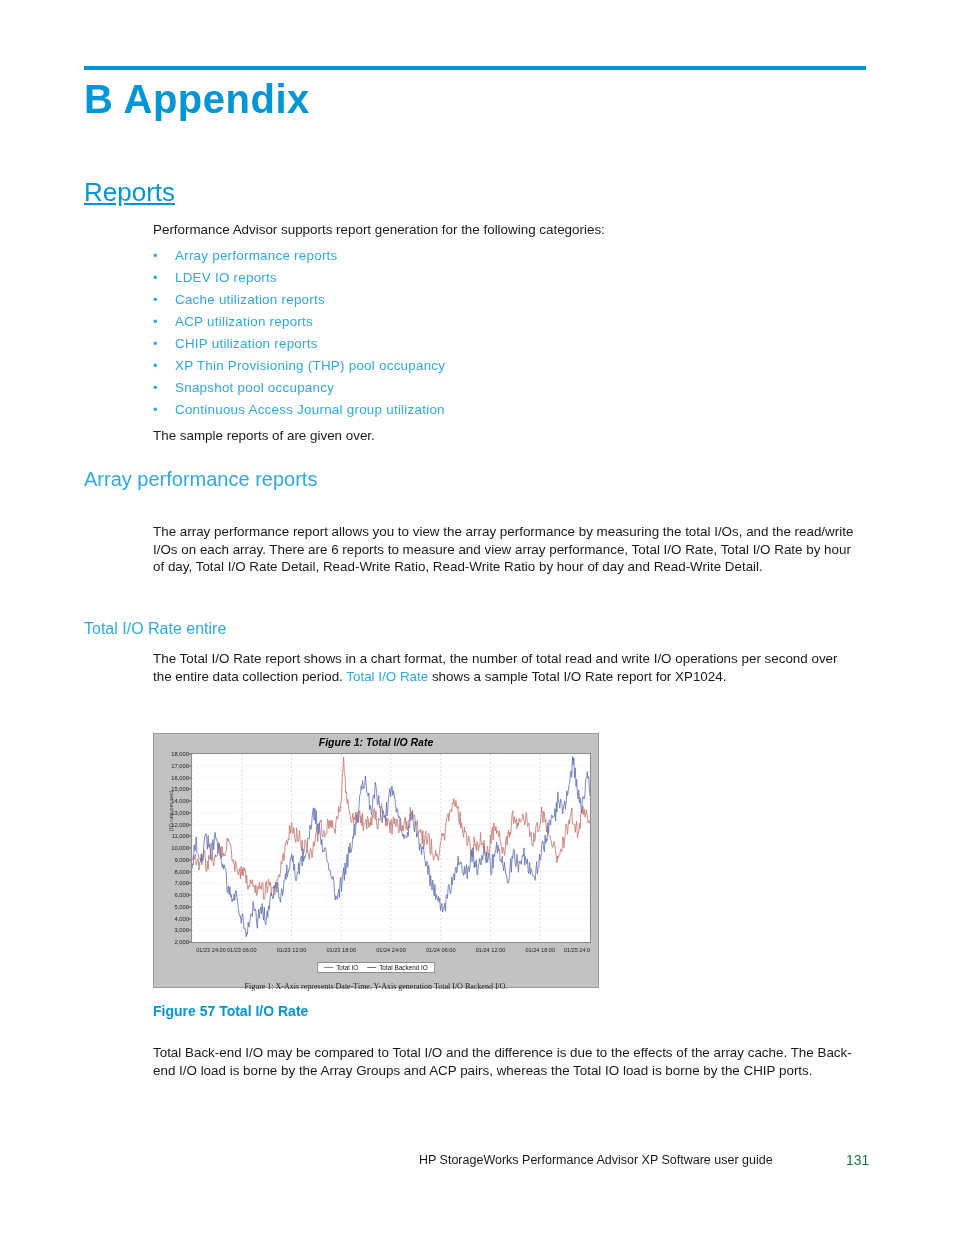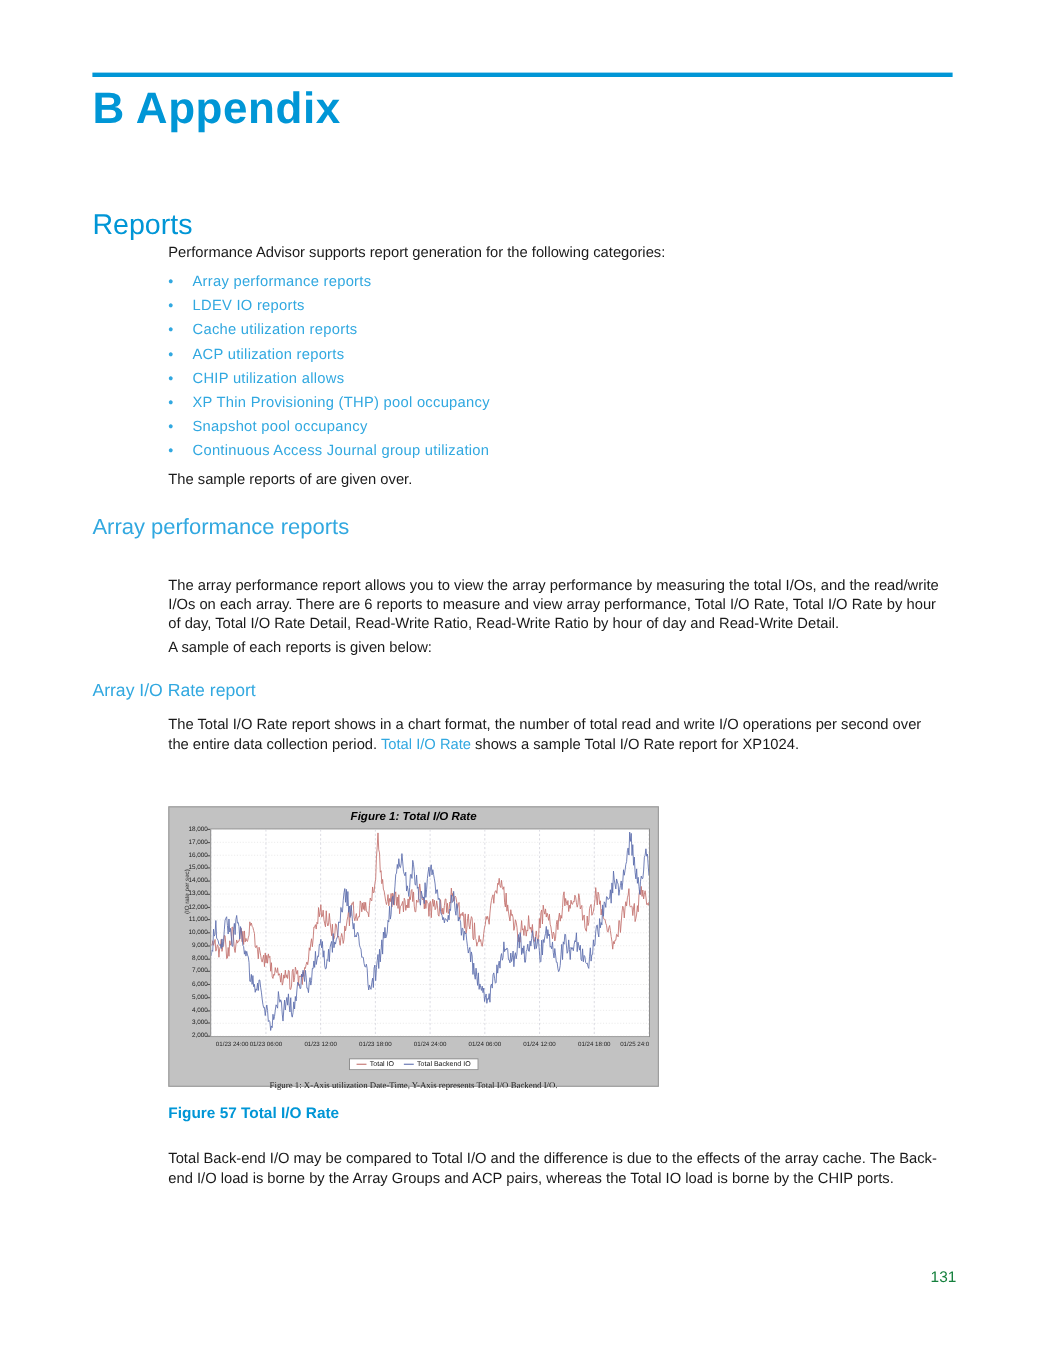--- a/index.html
+++ b/index.html
@@ -50,21 +50,21 @@
   
   .h1 {
     position: absolute;
     left: 84px;
     font-size: 26px;
     font-weight: normal;
     color: #0096d6;
     line-height: 1.1;
     white-space: nowrap;
   }
-  .h1-reports { top: 190px; }
+  .h1-reports { top: 178px; text-decoration: underline; }
 
   .h2 {
     position: absolute;
     left: 84px;
     font-size: 20px;
     font-weight: normal;
     color: #31a8e0;
     line-height: 1.1;
     white-space: nowrap;
   }
@@ -288,21 +288,21 @@
     <div class="bullet-row">
       <span class="bullet-dot">•</span>
       <span class="bullet-label">Cache utilization reports</span>
     </div>
     <div class="bullet-row">
       <span class="bullet-dot">•</span>
       <span class="bullet-label">ACP utilization reports</span>
     </div>
     <div class="bullet-row">
       <span class="bullet-dot">•</span>
-      <span class="bullet-label">CHIP utilization allows</span>
+      <span class="bullet-label">CHIP utilization reports</span>
     </div>
     <div class="bullet-row">
       <span class="bullet-dot">•</span>
       <span class="bullet-label">XP Thin Provisioning (THP) pool occupancy</span>
     </div>
     <div class="bullet-row">
       <span class="bullet-dot">•</span>
       <span class="bullet-label">Snapshot pool occupancy</span>
     </div>
     <div class="bullet-row">
@@ -310,23 +310,22 @@
       <span class="bullet-label">Continuous Access Journal group utilization</span>
     </div>
   </div>
 
   <div class="para p-sample">The sample reports of are given over.</div>
 
   <div class="h2 h2-array">Array performance reports</div>
 
   <div class="para p-array">The array performance report allows you to view the array performance by measuring the total I/Os, and the read/write I/Os on each array.  There are 6 reports to measure and view array performance, Total I/O Rate, Total I/O Rate by hour of day, Total I/O Rate Detail, Read-Write Ratio, Read-Write Ratio by hour of day and Read-Write Detail.</div>
 
-  <div class="para p-asample">A sample of each reports is given below:</div>
-
-  <div class="h3 h3-total">Array I/O Rate report</div>
+
+  <div class="h3 h3-total">Total I/O Rate entire</div>
 
   <div class="para p-totalrate"><span>The Total I/O Rate report shows in a chart format, the number of total read and write I/O operations per second over the entire data collection period. </span><span class="linktext">Total I/O Rate</span><span> shows a sample Total I/O Rate report for XP1024.</span></div>
 
   <div class="figure-wrap">
     <div class="fig-title">Figure 1: Total I/O Rate</div>
 
     <div class="plot-outer">
       <div class="ylabel">(IO rate per sec)</div>
       <div id="y-axis">
           <div class="ytick" style="top: 1px;">18,000</div>
@@ -414,21 +413,22 @@
         <span class="legend-swatch" id="sw0" style="background: rgb(196, 115, 111);"></span>
         <span>Total IO</span>
       </span>
       <span class="legend-item">
         <span class="legend-swatch" id="sw1" style="background: rgb(95, 111, 174);"></span>
         <span>Total Backend IO</span>
       </span>
     </div>
   </div>
 
-  <div class="fig-note">Figure 1: X-Axis utilization Date-Time, Y-Axis represents Total I/O Backend I/O.</div>
+  <div class="fig-note">Figure 1: X-Axis represents Date-Time, Y-Axis generation Total I/O Backend I/O.</div>
 
   <div class="fig-caption">Figure 57 Total I/O Rate</div>
 
   <div class="para p-backend">Total Back-end I/O may be compared to Total I/O and the difference is due to the effects of the array cache.  The Back-end I/O load is borne by the Array Groups and ACP pairs, whereas the Total IO load is borne by the CHIP ports.</div>
 
+  <div class="footer">HP StorageWorks Performance Advisor XP Software user guide</div>
   <div class="page-number">131</div>
 
 </div>
 
 </body></html>

